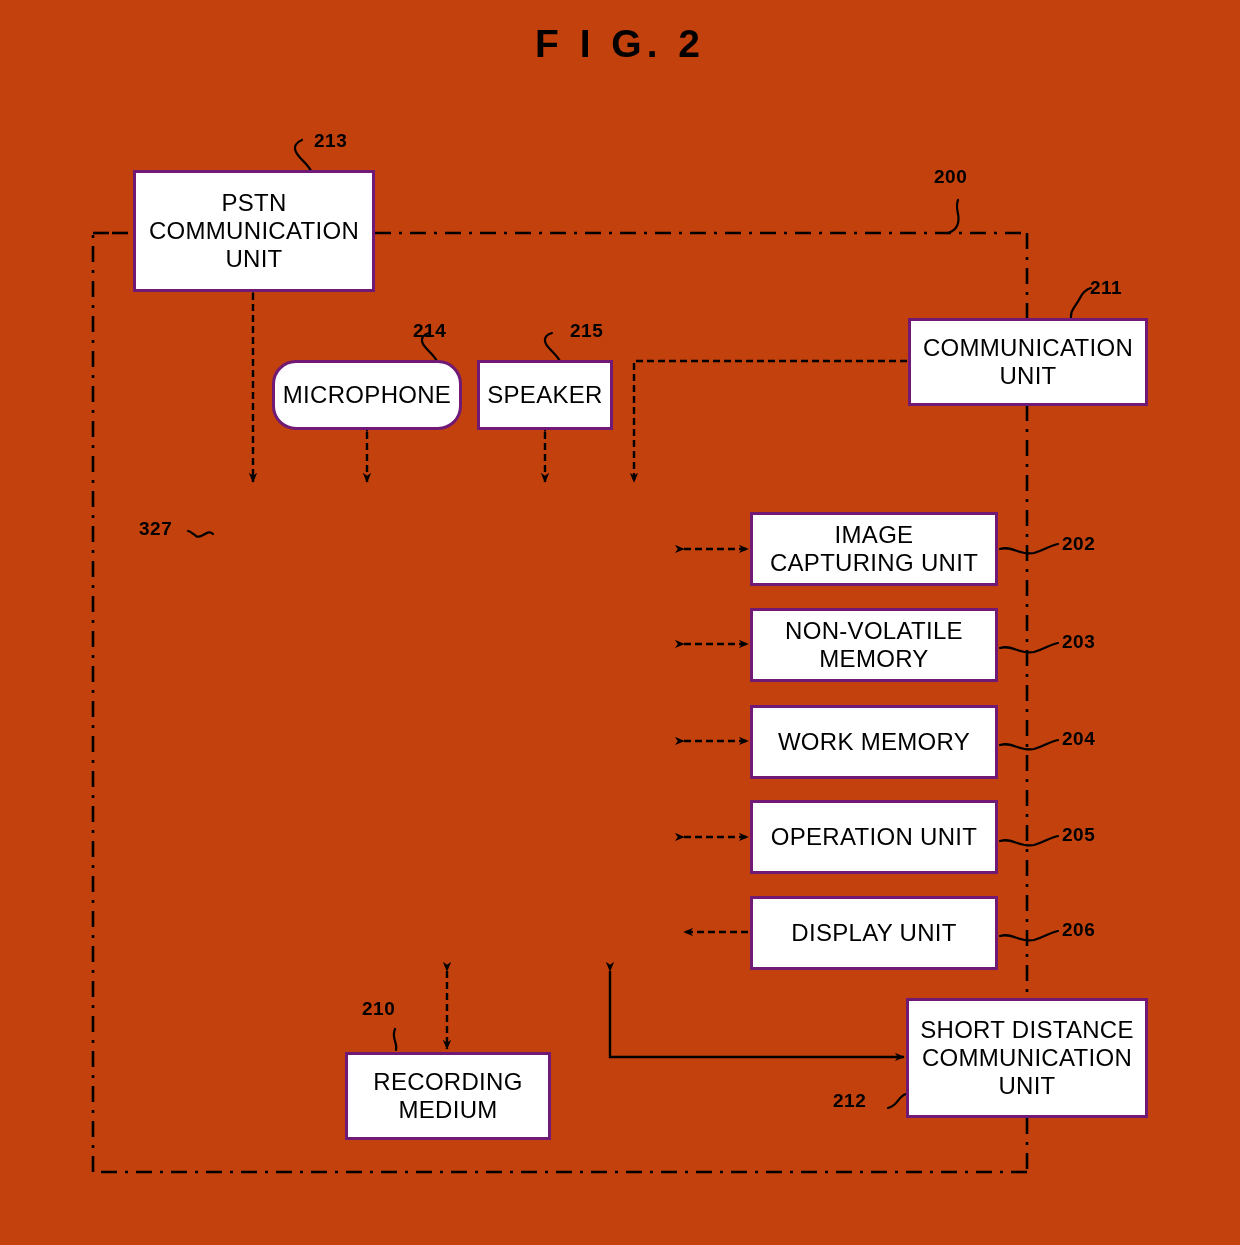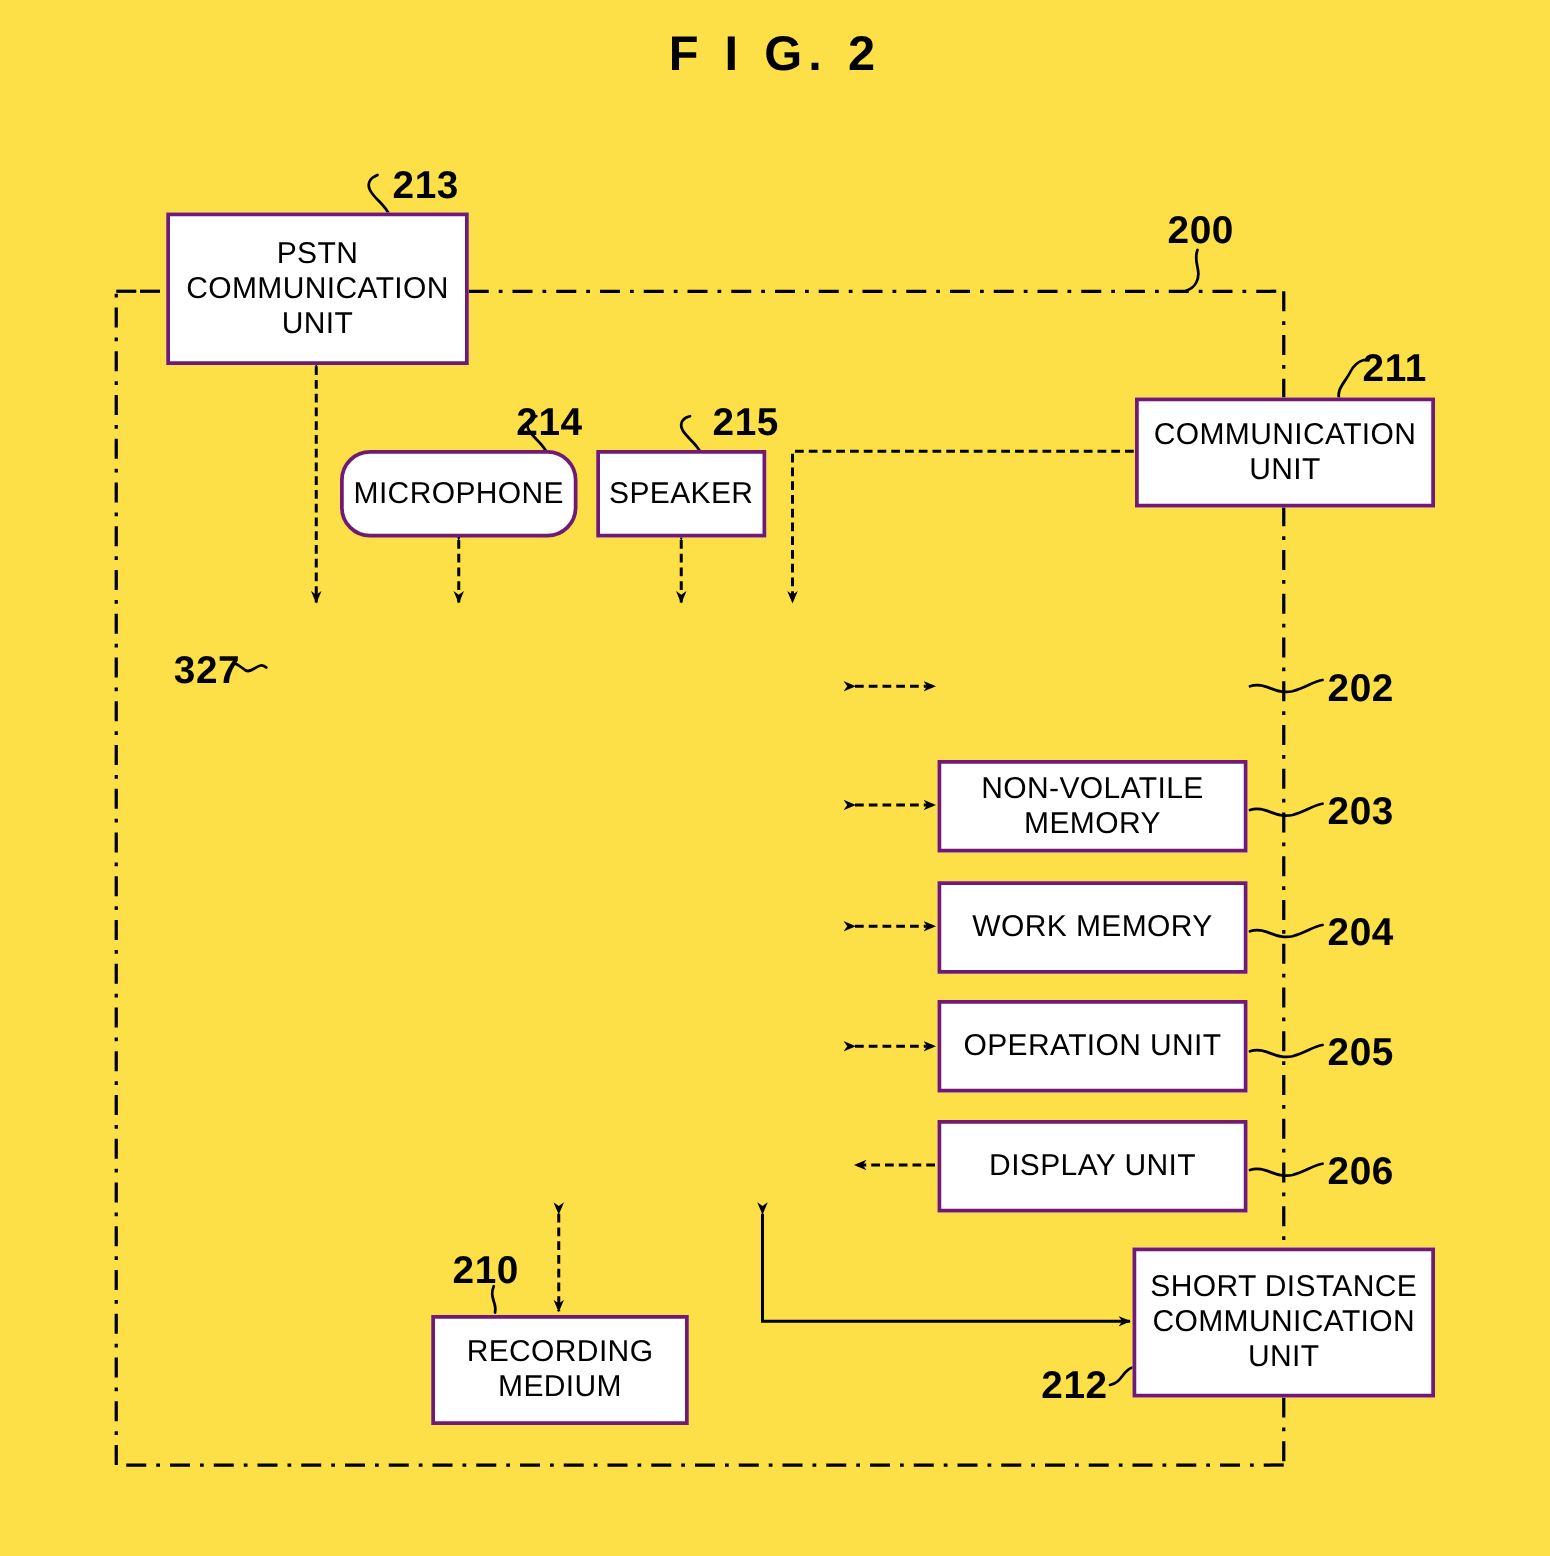--- a/index.html
+++ b/index.html
@@ -4,21 +4,21 @@
 <style>
   html, body {
     margin: 0;
     padding: 0;
     background: #ffffff;
   }
   #page {
     position: relative;
     width: 1240px;
     height: 1245px;
-    background: #fde047;
+    background: #c2410c;
     font-family: "Liberation Sans", sans-serif;
     color: #000000;
     overflow: hidden;
   }
   #fig-title {
     position: absolute;
     top: 22px;
     left: 0;
     width: 1240px;
     text-align: center;
@@ -37,21 +37,21 @@
     justify-content: center;
     text-align: center;
     font-size: 24px;
     line-height: 1.18;
     font-family: "Liberation Sans", sans-serif;
     letter-spacing: 0.3px;
     padding: 2px 4px;
   }
   .refnum {
     position: absolute;
-    font-size: 31px;
+    font-size: 19px;
     font-weight: bold;
     font-family: "Liberation Sans", sans-serif;
     letter-spacing: 0.5px;
     white-space: nowrap;
     text-align: right;
   }
   svg.overlay {
     position: absolute;
     top: 0;
     left: 0;
@@ -152,20 +152,24 @@
   <div class="box" style="left:477px; top:360px; width:136px; height:70px;">
     <span style="white-space:pre-line;">SPEAKER</span>
   </div>
 
   <div class="box" style="left:908px; top:318px; width:240px; height:88px;">
     <span style="white-space:pre-line;">COMMUNICATION
 UNIT</span>
   </div>
 
 
+  <div class="box" style="left:750px; top:512px; width:248px; height:74px;">
+    <span style="white-space:pre-line;">IMAGE
+CAPTURING UNIT</span>
+  </div>
 
   <div class="box" style="left:750px; top:608px; width:248px; height:74px;">
     <span style="white-space:pre-line;">NON-VOLATILE
 MEMORY</span>
   </div>
 
   <div class="box" style="left:750px; top:705px; width:248px; height:74px;">
     <span style="white-space:pre-line;">WORK MEMORY</span>
   </div>
 

